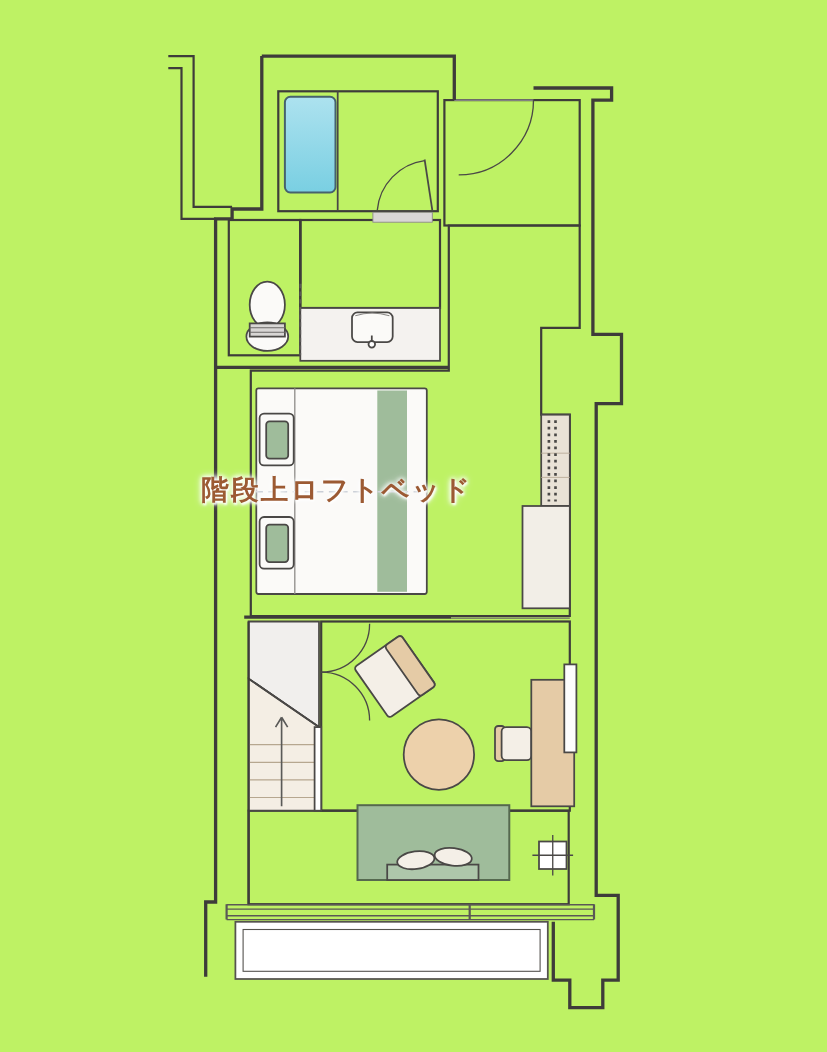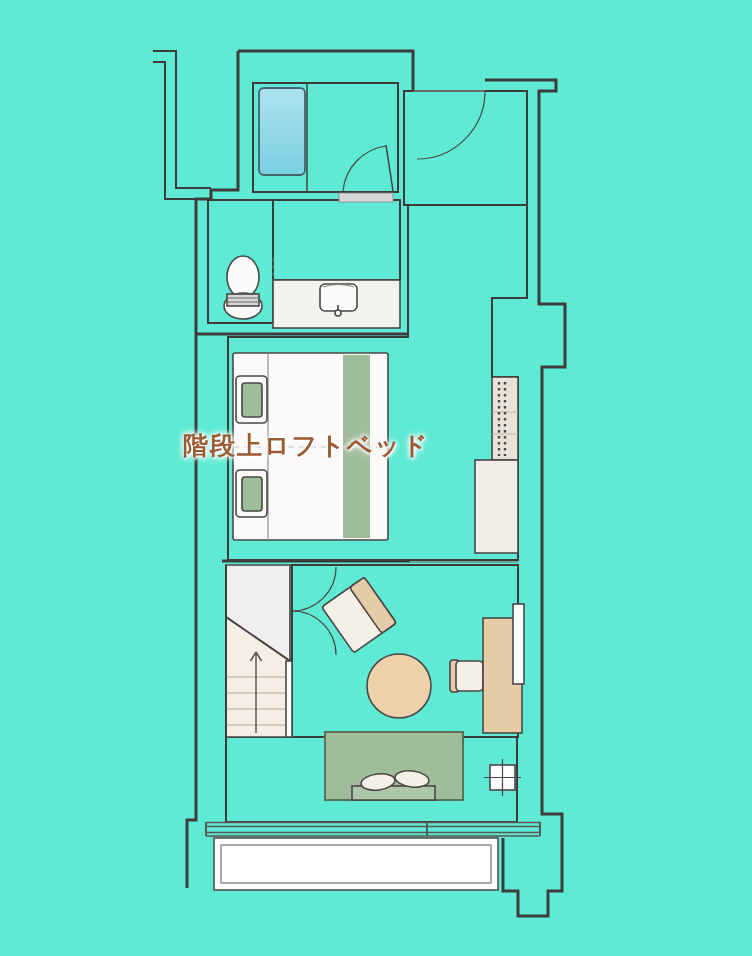--- a/index.html
+++ b/index.html
@@ -1,17 +1,17 @@
 <!DOCTYPE html>
 <html style="--c-wall_line: #3e3c3a; --c-line_soft: #4a4846; --c-tile_gray: #c9c6c3; --c-tile_grout: #a8a5a2; --c-wood_base: #ece5d8; --c-wood_line: #c2b4a1; --c-wood_lower: #f0e9dd; --c-carpet: #c6beb5; --c-carpet_line: #a99f95; --c-green: #9fbc9b; --c-green_dark: #55684f; --c-tub_light: #ade2ef; --c-tub_dark: #79cfe2; --c-tan: #e5cba6; --c-table_tan: #edd1ab; --c-cream: #f4efe7; --c-white_fix: #fbfaf8; --c-bath_floor: #edecea; --c-label_brown: #9c5a33;"><head>
 <meta charset="utf-8">
 <style>
   html,body{margin:0;padding:0;background:#ffffff;}
   .canvas{
-    position:relative;width:752px;height:956px;background:#5eead4;overflow:hidden;
+    position:relative;width:752px;height:956px;background:#bef264;overflow:hidden;
     font-family:"DejaVu Sans","Liberation Sans",sans-serif;
   }
   svg{position:absolute;left:0;top:0;}
   .plan-label{
     position:absolute;left:183px;top:429px;
     font-size:25px;font-weight:bold;letter-spacing:2px;white-space:nowrap;
     color:var(--c-label_brown,#9c5a33);
     text-shadow:0 0 5px #fff,0 0 5px #fff,0 0 8px #fff,1px 1px 2px #fff;
   }
   .w3{stroke:var(--c-wall_line,#3e3c3a);stroke-width:3;fill:none;}

